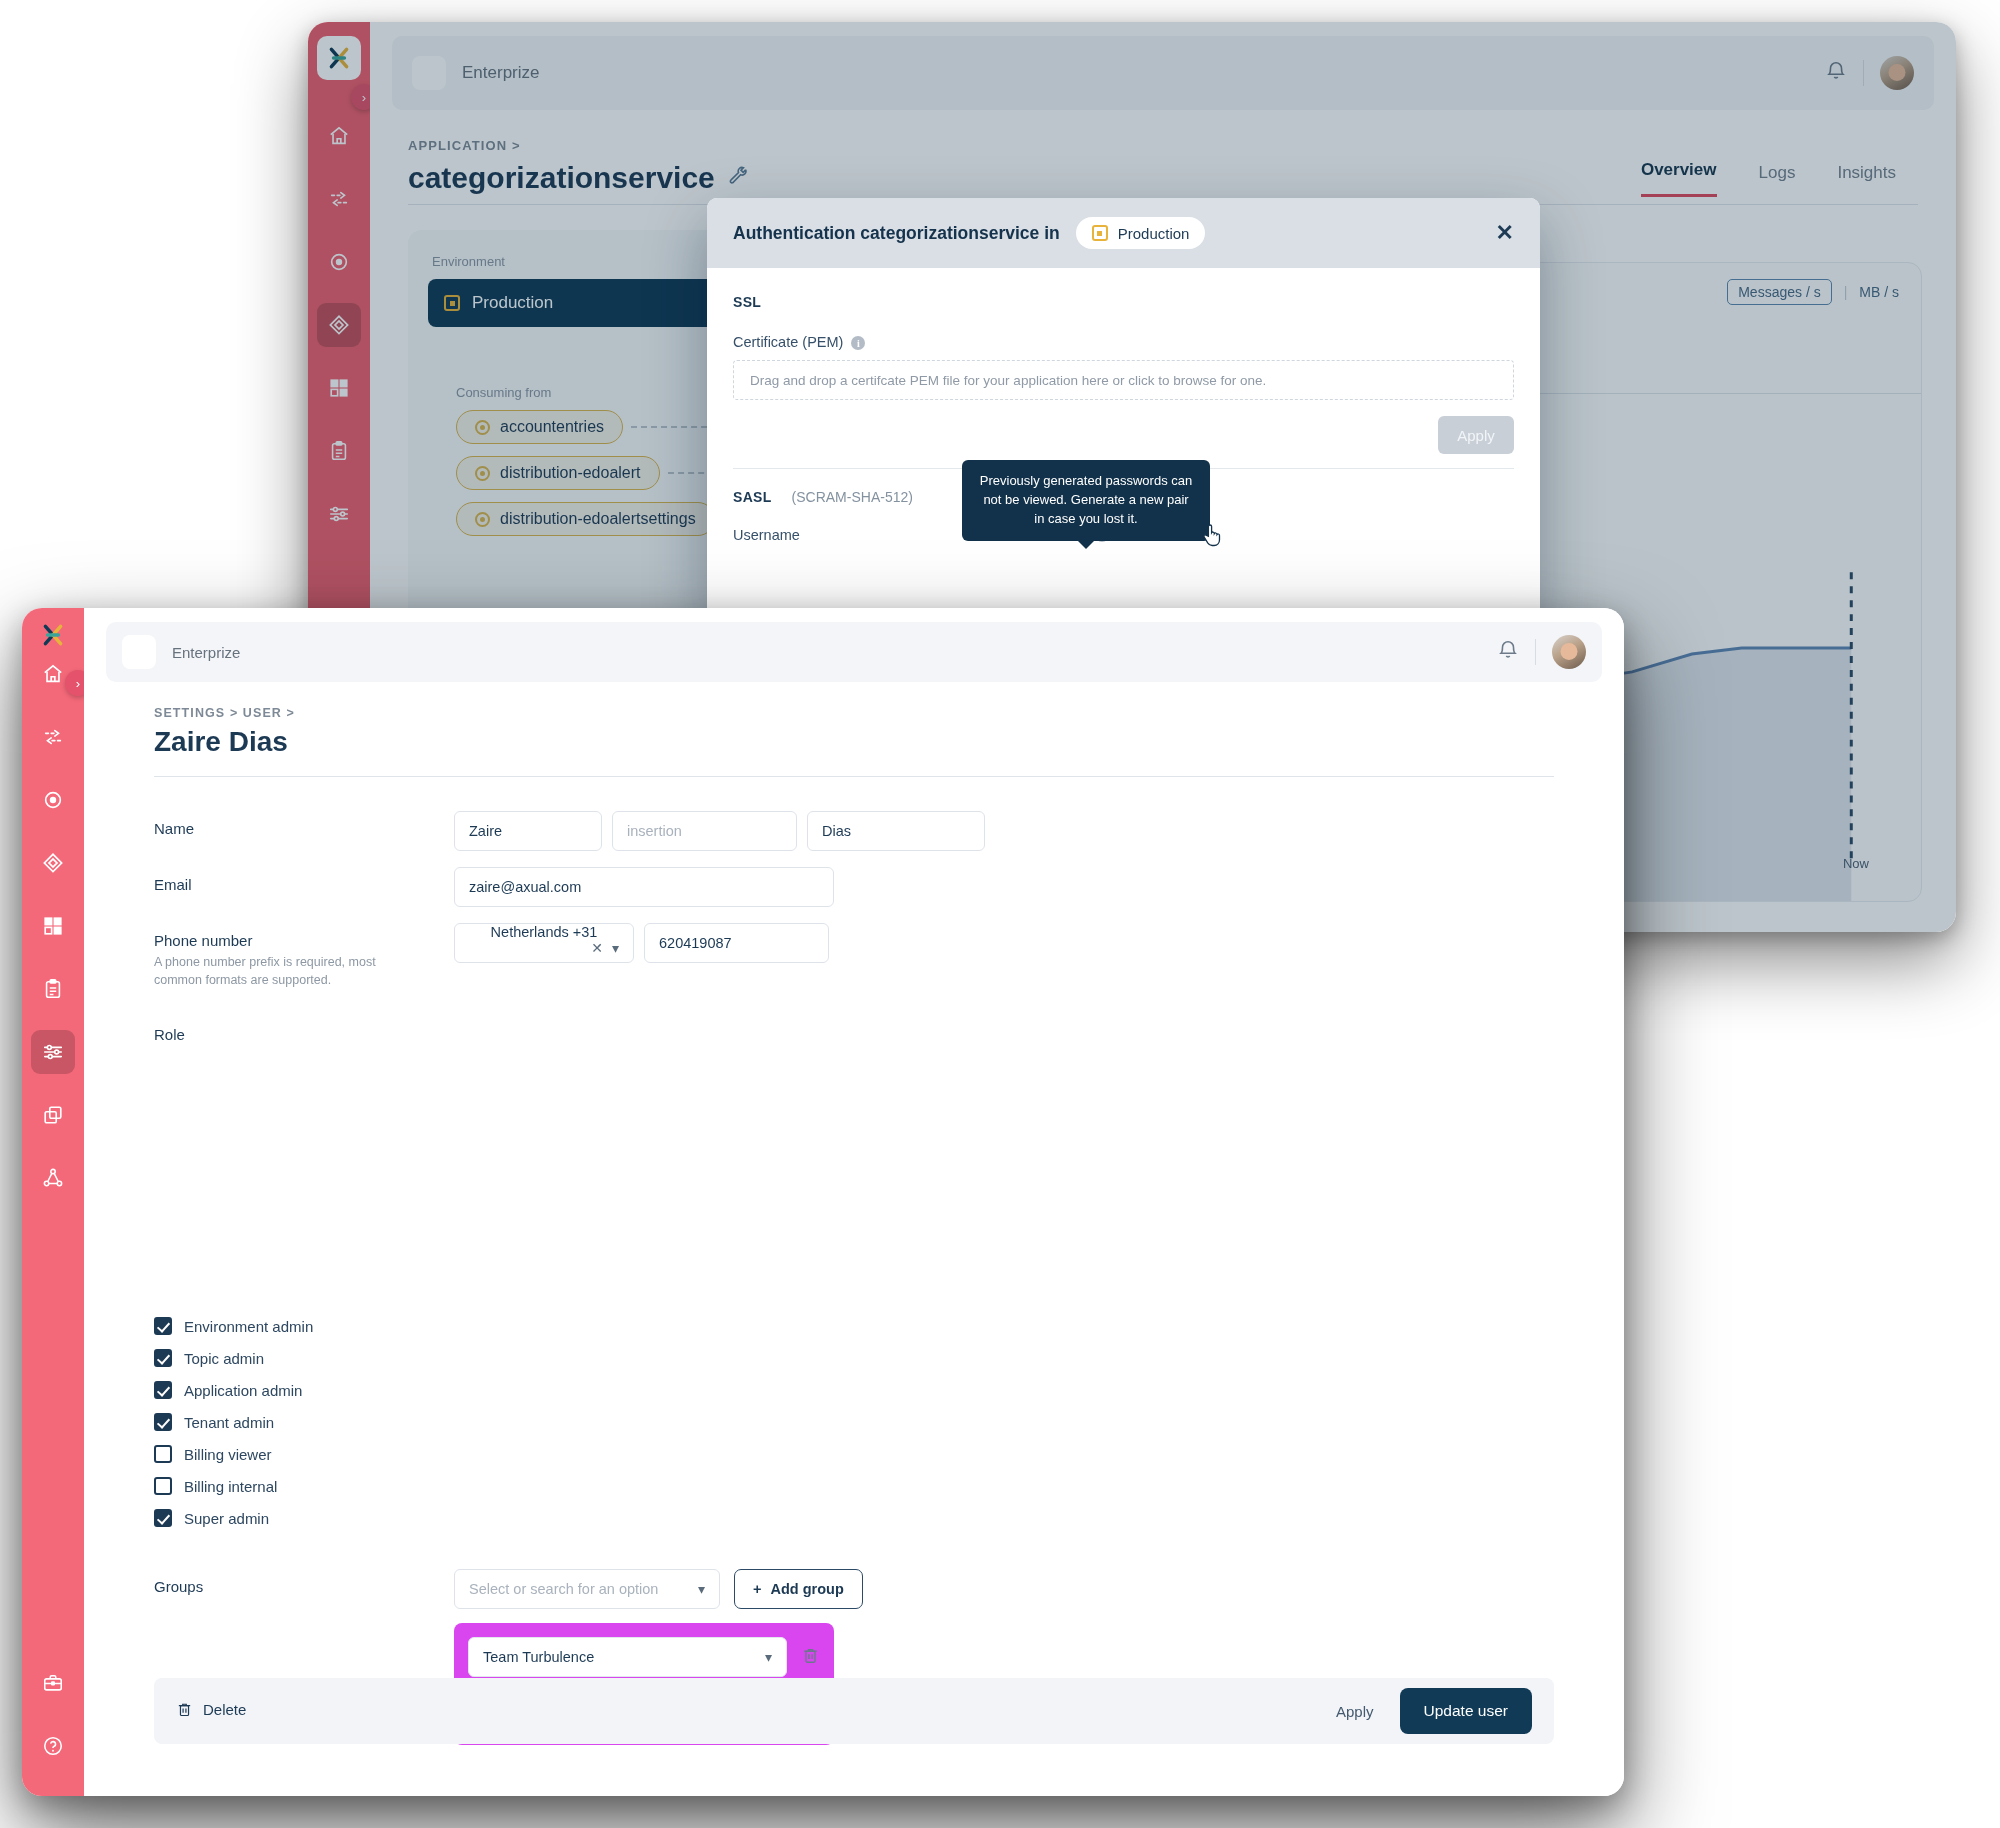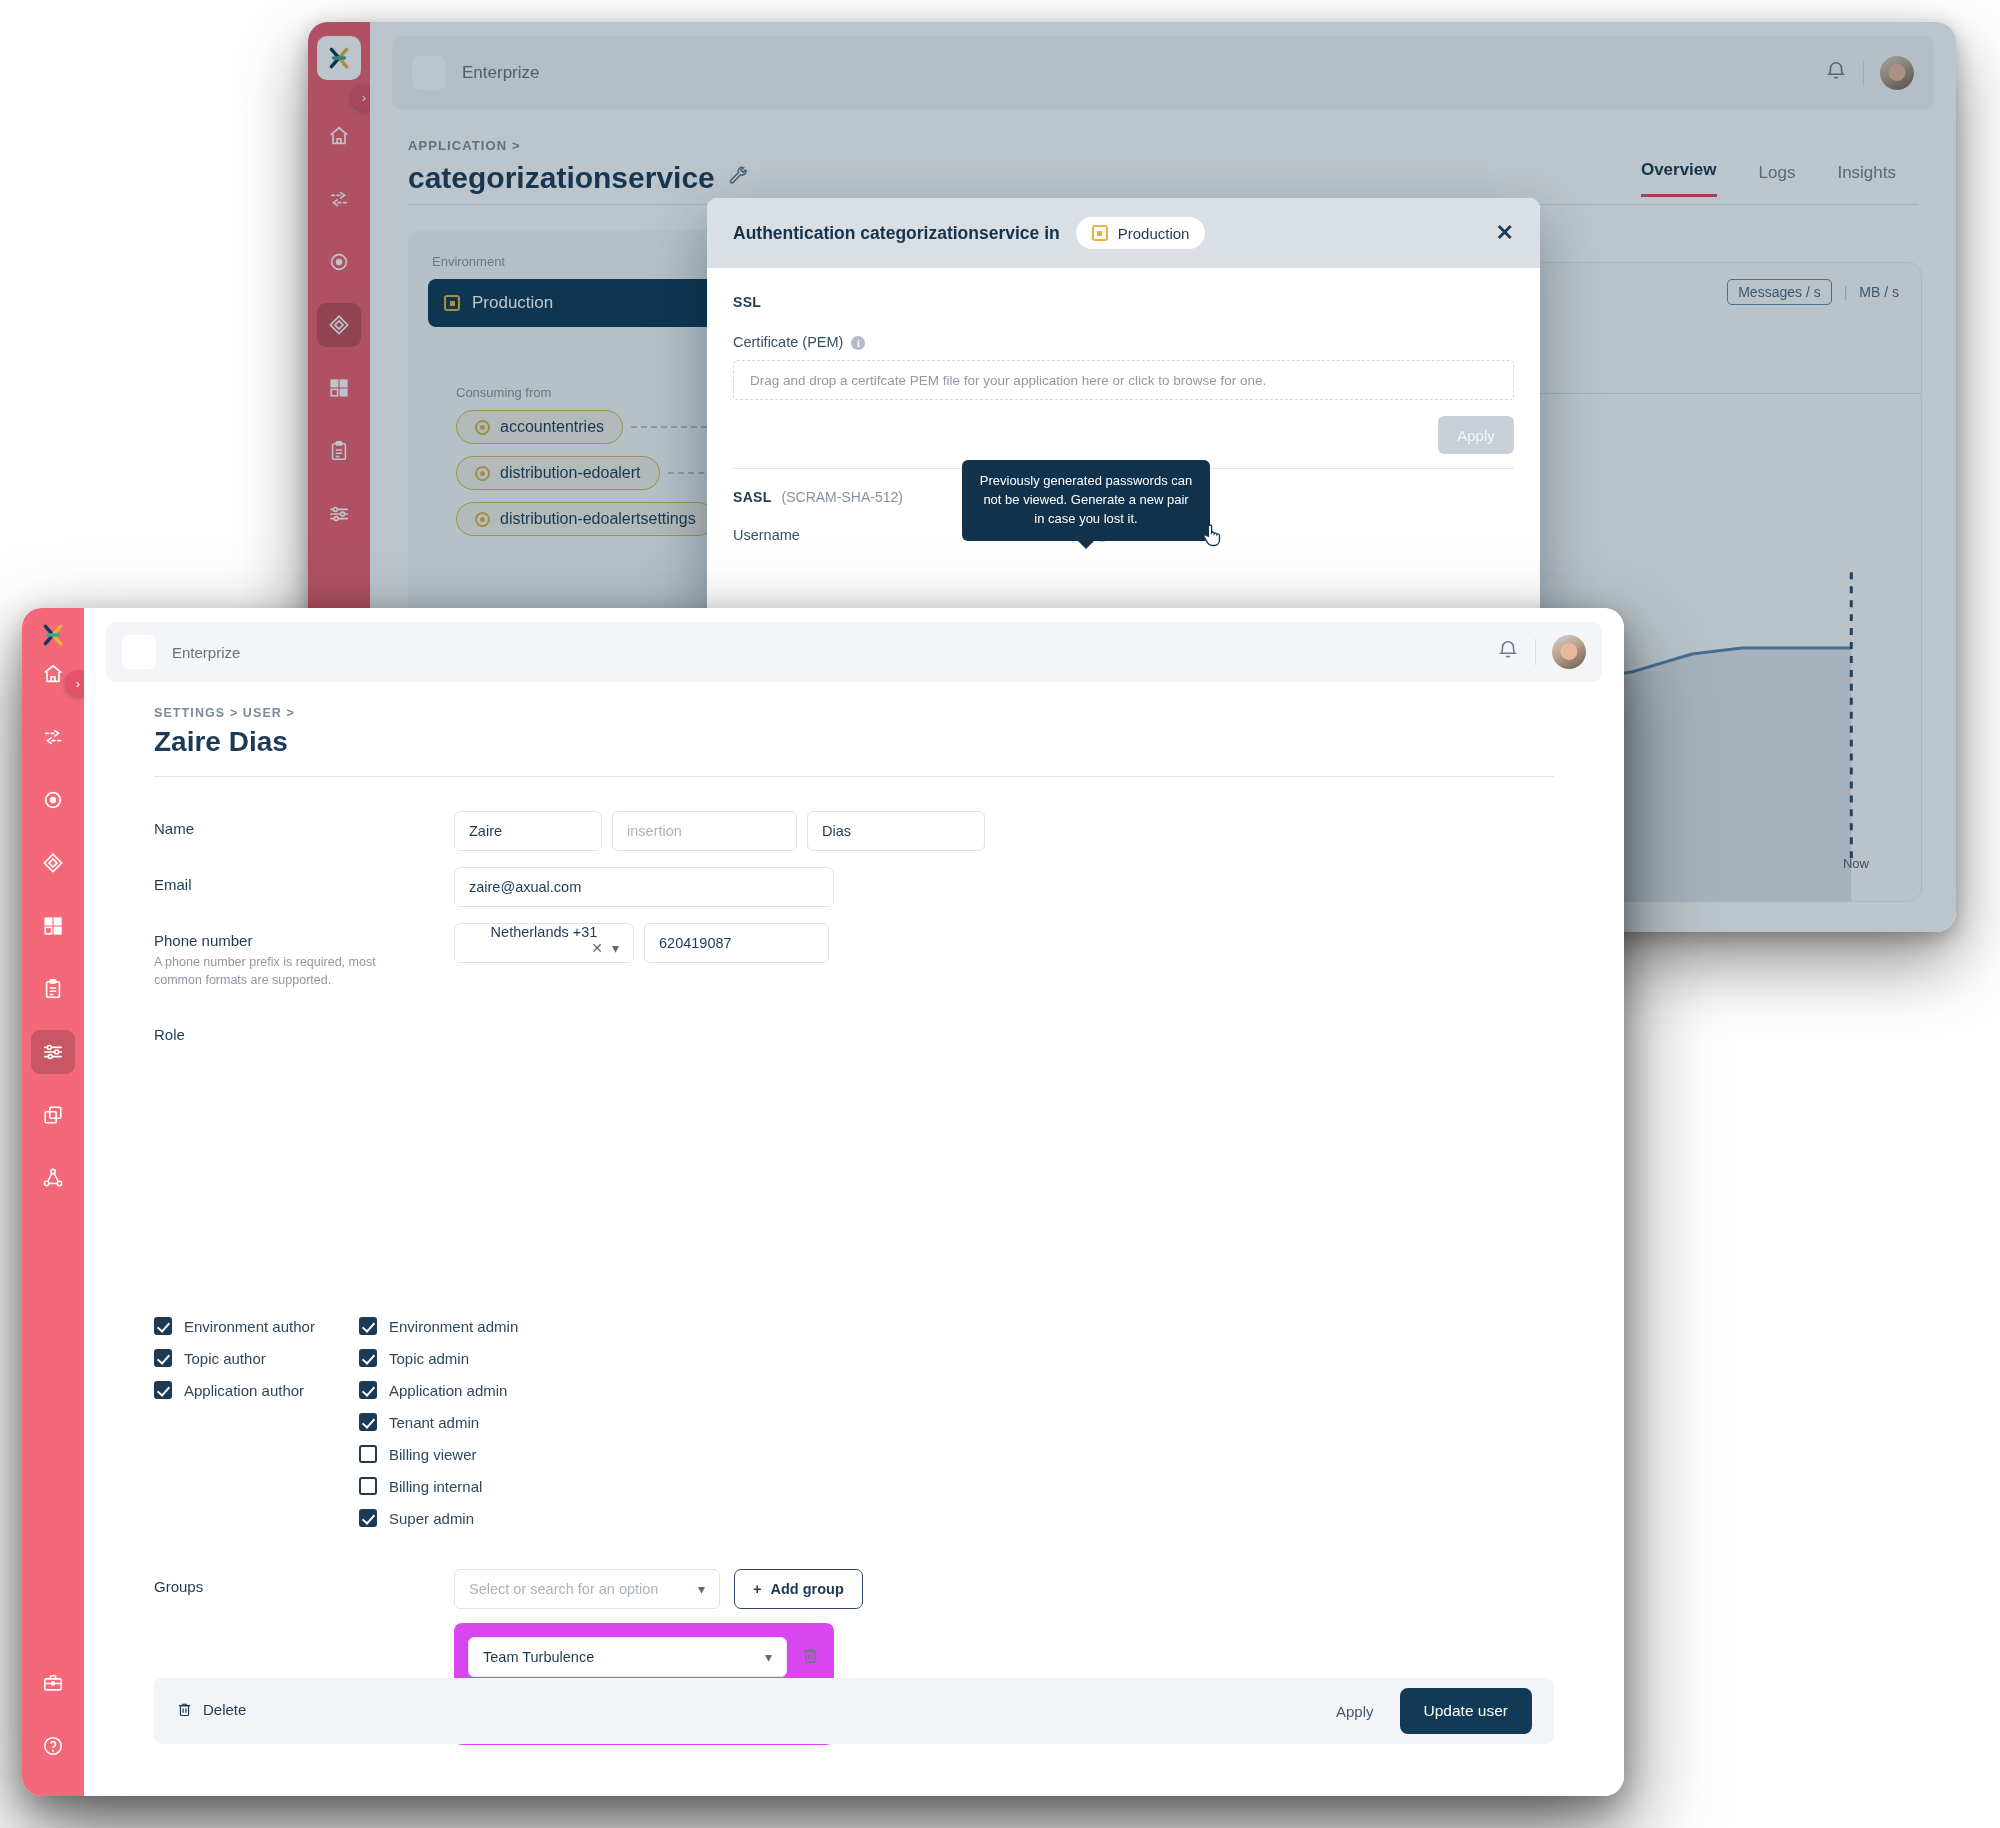--- a/index.html
+++ b/index.html
@@ -172,21 +172,21 @@
     border: 1.5px dashed #cfd6de; border-radius: 4px;
     height: 40px; display:flex; align-items:center; padding: 0 16px;
     font-size: 13.5px; color:#8f9aa6;
   }
   .apply-btn {
     margin-top: 16px; margin-left:auto; width: 76px; height: 38px;
     background:#c8cfd7; color:#f2f5f8; border:none; border-radius:6px;
     font-size: 15px; display:block; font-family:"Liberation Sans",sans-serif;
   }
   .modal-sep { height:1px; background:#e3e8ed; margin: 14px 0 20px 0; }
-  .sasl-row { display:flex; align-items:flex-start; gap: 10px; }
+  .sasl-row { display:flex; align-items:flex-start; gap: 20px; }
   .sasl-sub { font-size: 14px; color:#8492a0; }
   .cred-row { display:flex; margin-top: 22px; font-size: 14.5px; color:#36506a; }
   .cred-row .c1 { width: 290px; }
   .cred-row .c2 { display:flex; align-items:center; gap:8px; }
   .tooltip {
     position:absolute; left: 255px; top: 192px;
     width: 248px; background:#12324b; color:#fff; border-radius:6px;
     padding: 12px 16px; font-size: 13px; line-height: 1.45; text-align:center;
     z-index: 5;
   }
@@ -648,34 +648,20 @@
             <div class="inp" style="width:185px;">620419087</div>
           </div>
         </div>
 
         <div class="frow" style="margin-top:28px;flex-direction:column;">
           <div class="flabel">
             <div class="t">Role</div>
           </div>
           <div class="fctl">
             <div class="roles">
-              <div class="rolecol">
-                <div class="role-item">
-                  <span class="cb on"></span>
-                  <span class="role-label">Environment author</span>
-                </div>
-                <div class="role-item">
-                  <span class="cb on"></span>
-                  <span class="role-label">Topic author</span>
-                </div>
-                <div class="role-item">
-                  <span class="cb on"></span>
-                  <span class="role-label">Application author</span>
-                </div>
-              </div>
               <div class="rolecol">
                 <div class="role-item">
                   <span class="cb on"></span>
                   <span class="role-label">Environment admin</span>
                 </div>
                 <div class="role-item">
                   <span class="cb on"></span>
                   <span class="role-label">Topic admin</span>
                 </div>
                 <div class="role-item">

